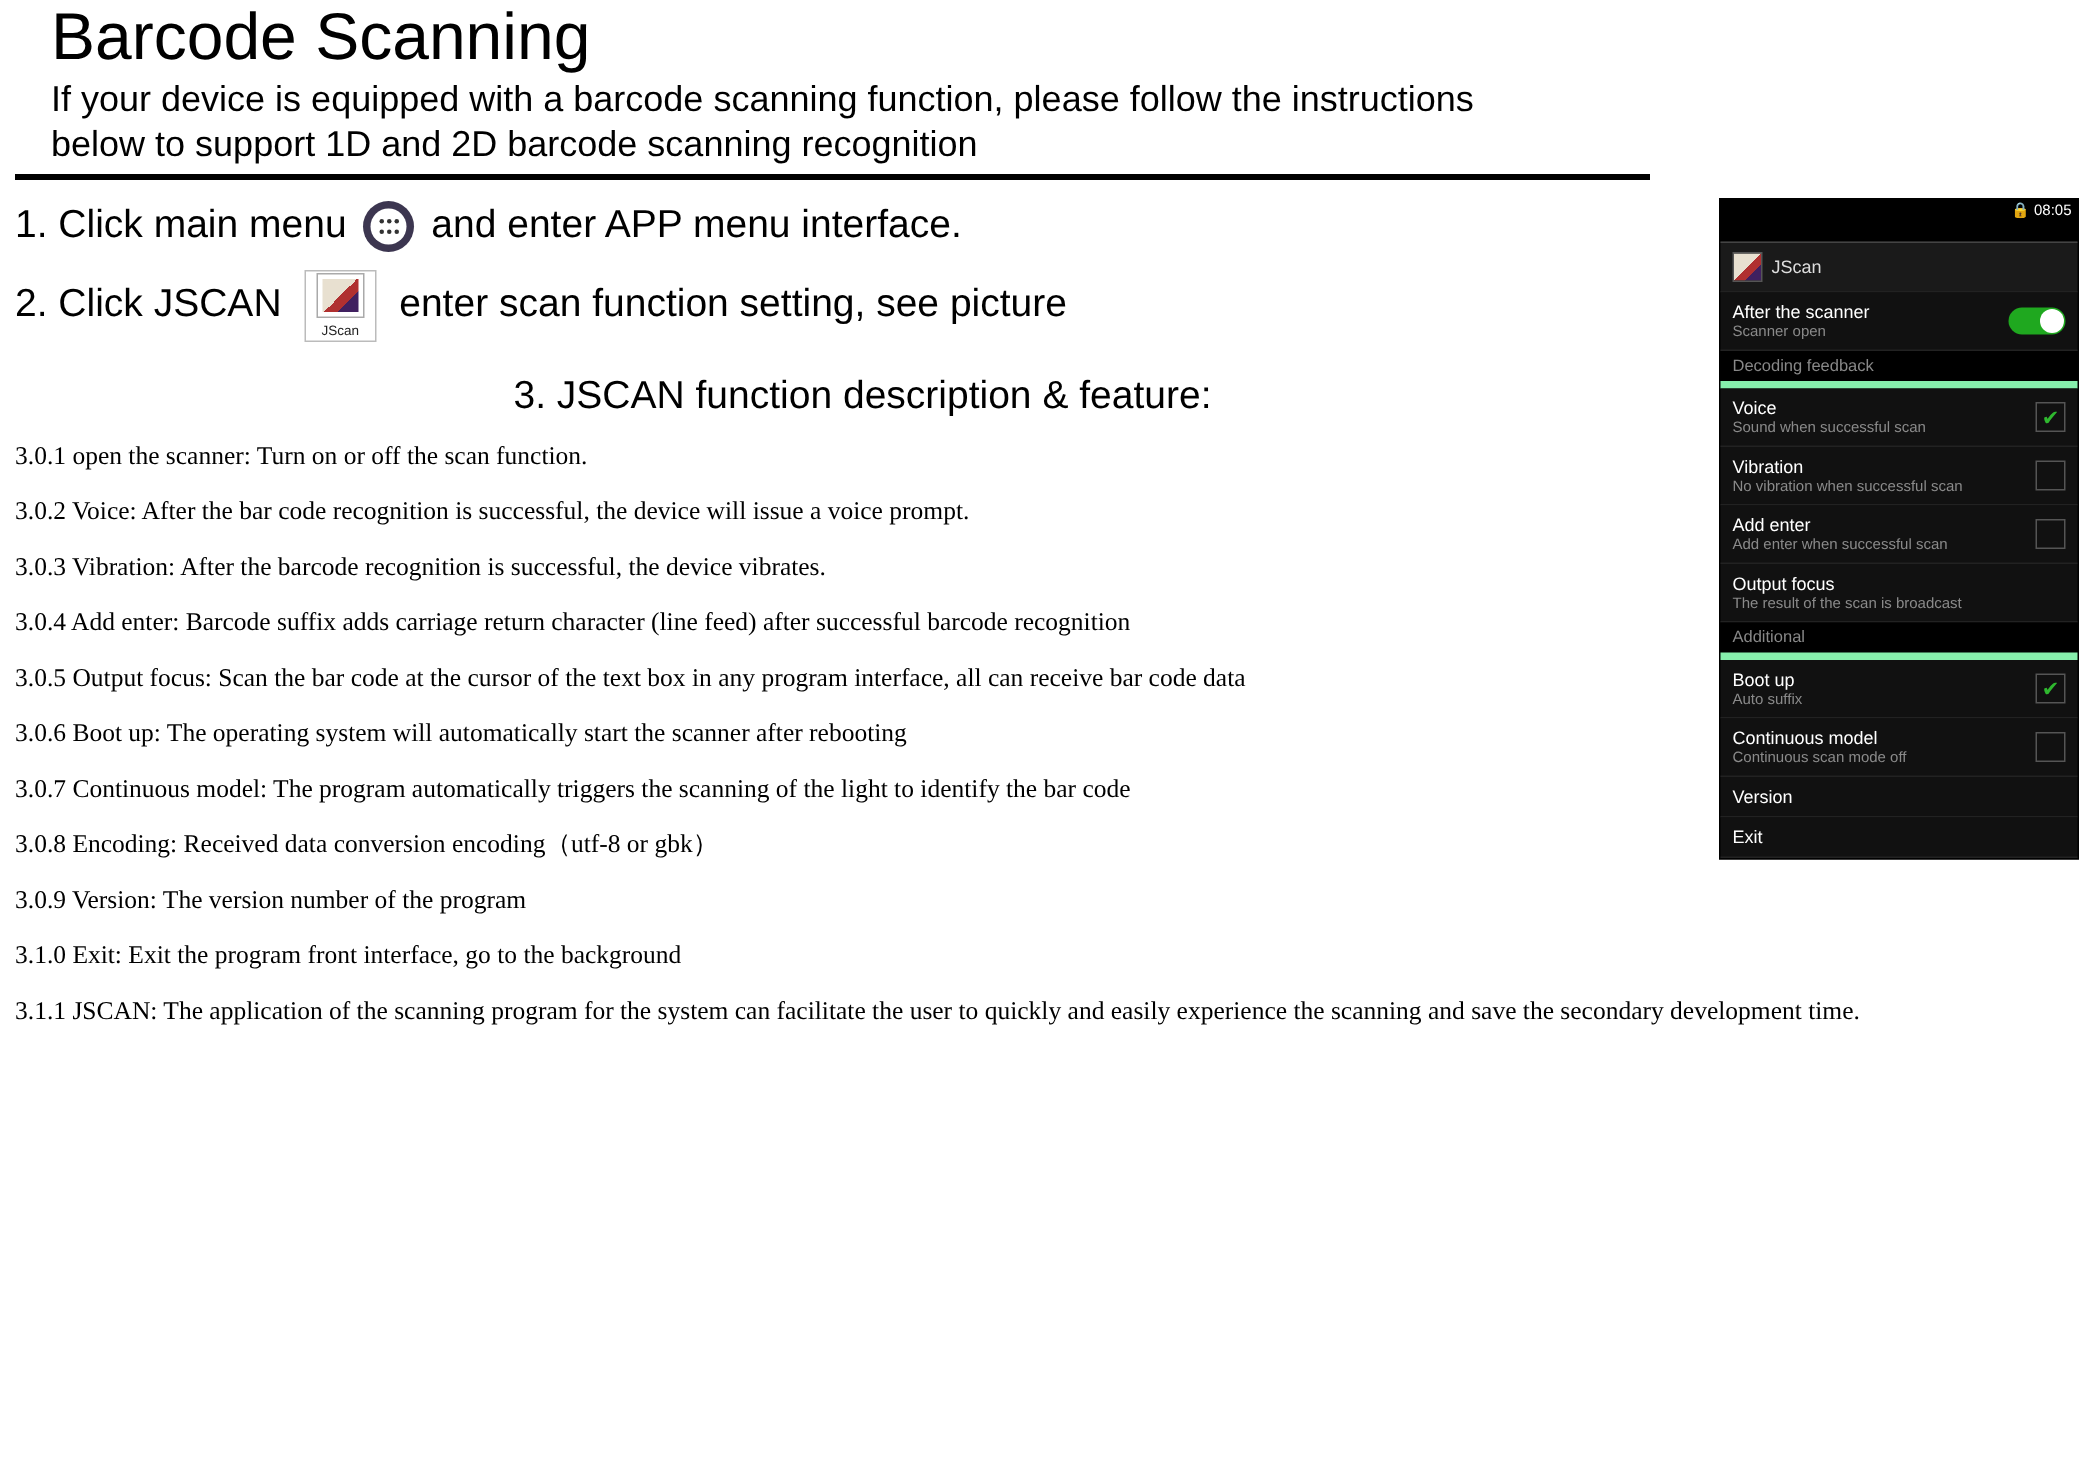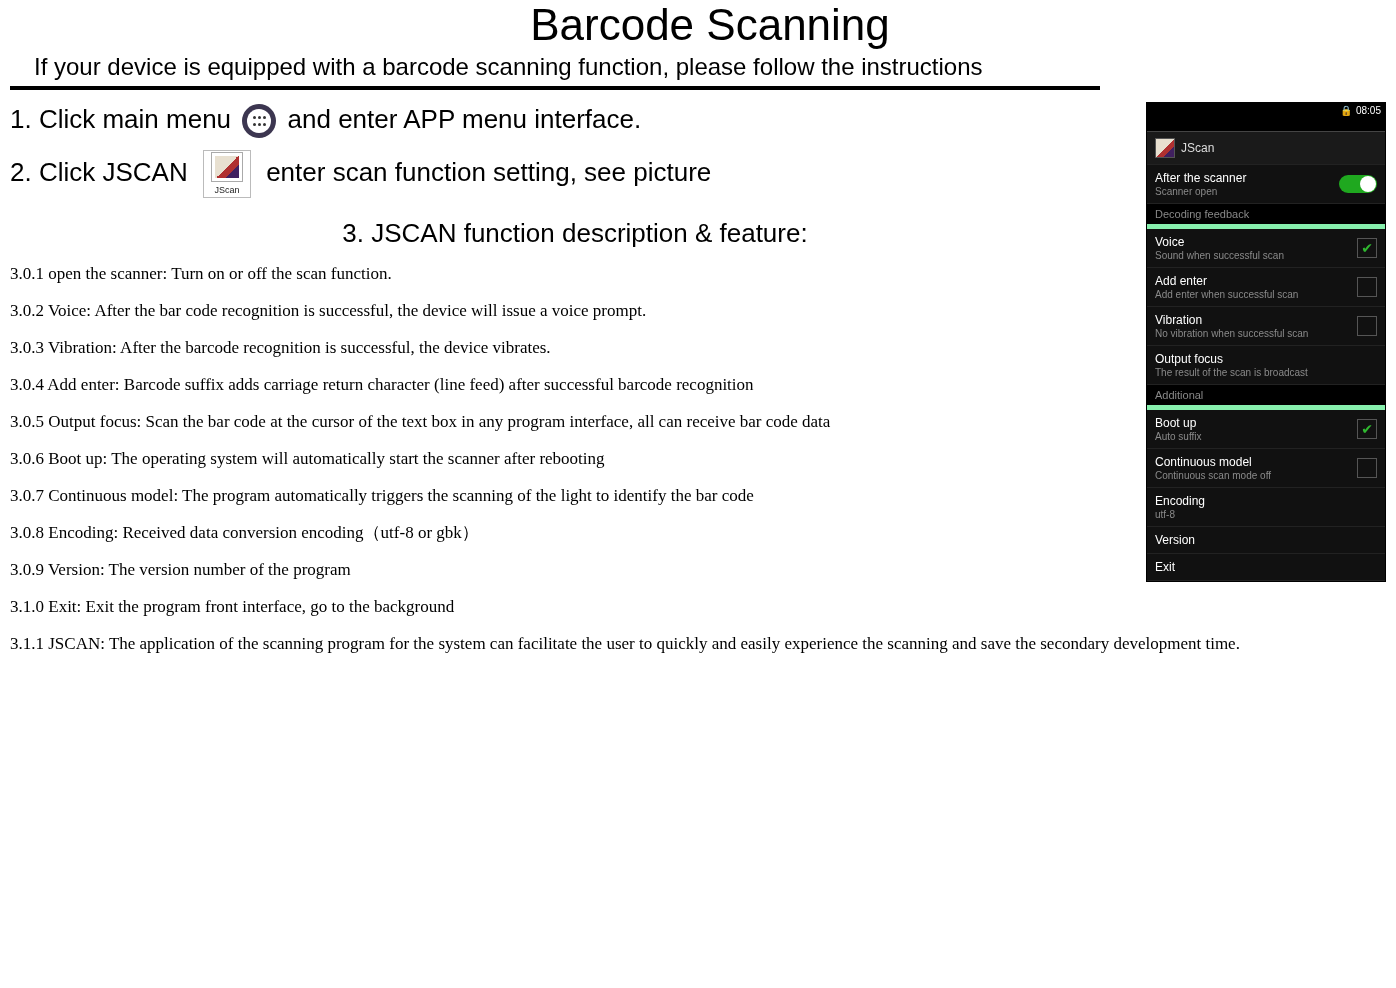--- a/index.html
+++ b/index.html
@@ -1,17 +1,17 @@
 <!DOCTYPE html>
 <html><head>
 <meta charset="utf-8">
 <style>
   html,body{margin:0;padding:0;background:#fff;color:#000;font-family:Arial,Helvetica,sans-serif;}
   .page{width:1396px;box-sizing:border-box;padding:0 10px;}
-  .title{font-size:44px;font-weight:400;margin:0 0 2px 24px;text-align:center;}
+  .title{font-size:44px;font-weight:400;margin:0 0 2px 24px;}
   .subtitle{font-size:24px;margin:0 0 0 24px;line-height:1.25;}
   .divider{border-top:4px solid #000;margin:4px 0 8px 0;width:1090px;}
   .step{font-size:26px;margin:12px 0 8px 0;line-height:1.35;}
   .desc-head{font-size:26px;margin:20px 0 10px 0;text-align:center;}
   .desc-item{font-size:17px;margin:14px 0;line-height:1.35;font-family:Liberation Serif, serif;}
   .inline-icon{display:inline-block;vertical-align:middle;}
   
   .dots{width:34px;height:34px;border-radius:50%;background:#3c3650;position:relative;display:inline-block;vertical-align:middle;margin:0 4px;}
   .dots .inner{position:absolute;inset:5px;border-radius:50%;background:#fff;display:grid;grid-template-columns:repeat(3,1fr);grid-template-rows:repeat(2,1fr);gap:1px;padding:5px;box-sizing:border-box;}
   .dots .d{width:3px;height:3px;border-radius:50%;background:#333;margin:auto;}
@@ -37,20 +37,21 @@
   .jscan-title{display:flex;align-items:center;gap:6px;}
   .jscan-title .mini{width:18px;height:18px;background:linear-gradient(135deg,#e8e0d0 0 50%,#b03030 50% 70%,#402060 70% 100%);border:1px solid #555;}
   .content-area{overflow:visible;}
 </style>
 </head>
 <body>
 
 <div class="page">
   <h1 class="title">Barcode Scanning</h1>
   <div class="subtitle">If your device is equipped with a barcode scanning function, please follow the instructions</div>
+  <div class="subtitle">below to support 1D and 2D barcode scanning recognition</div>
   <div class="divider"></div>
 
   <div class="content-area">
 
     <div class="phone-wrap">
       <div class="phone">
         <div class="statusbar">
           <span>🔒</span>
           <span>08:05</span>
         </div>
@@ -72,29 +73,29 @@
         <div class="section">Decoding feedback</div>
         <div class="row">
           <div class="txt">
             <span class="t1">Voice</span>
             <span class="t2">Sound when successful scan</span>
           </div>
           <div class="chk">✔</div>
         </div>
         <div class="row">
           <div class="txt">
-            <span class="t1">Add enter</span>
-            <span class="t2">Add enter when successful scan</span>
+            <span class="t1">Vibration</span>
+            <span class="t2">No vibration when successful scan</span>
           </div>
           <div class="chk empty">✔</div>
         </div>
         <div class="row">
           <div class="txt">
-            <span class="t1">Vibration</span>
-            <span class="t2">No vibration when successful scan</span>
+            <span class="t1">Add enter</span>
+            <span class="t2">Add enter when successful scan</span>
           </div>
           <div class="chk empty">✔</div>
         </div>
         <div class="row">
           <div class="txt">
             <span class="t1">Output focus</span>
             <span class="t2">The result of the scan is broadcast</span>
           </div>
         </div>
         <div class="section">Additional</div>
@@ -104,26 +105,20 @@
             <span class="t2">Auto suffix</span>
           </div>
           <div class="chk">✔</div>
         </div>
         <div class="row">
           <div class="txt">
             <span class="t1">Continuous model</span>
             <span class="t2">Continuous scan mode off</span>
           </div>
           <div class="chk empty">✔</div>
-        </div>
-        <div class="row">
-          <div class="txt">
-            <span class="t1">Encoding</span>
-            <span class="t2">utf-8</span>
-          </div>
         </div>
         <div class="row">
           <div class="txt">
               <span class="t1">Version</span>
             </div>
         </div>
         <div class="row">
           <div class="txt">
               <span class="t1">Exit</span>
             </div>

